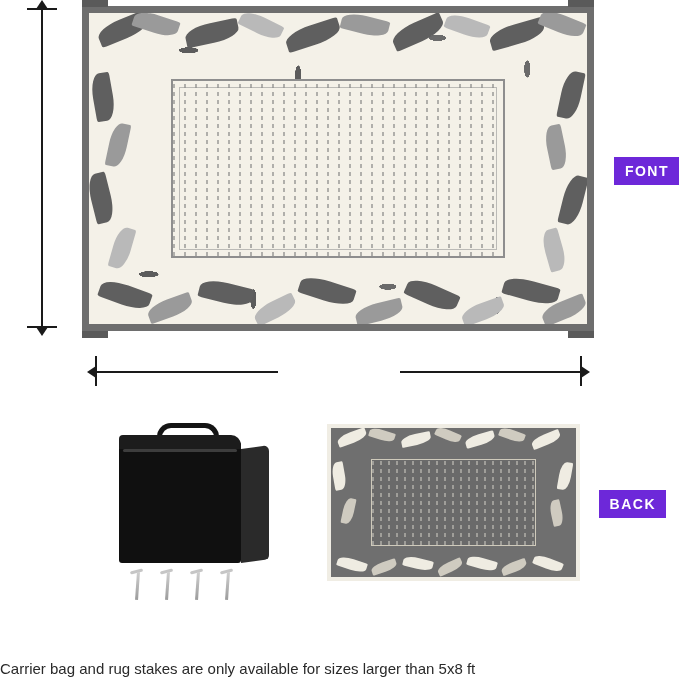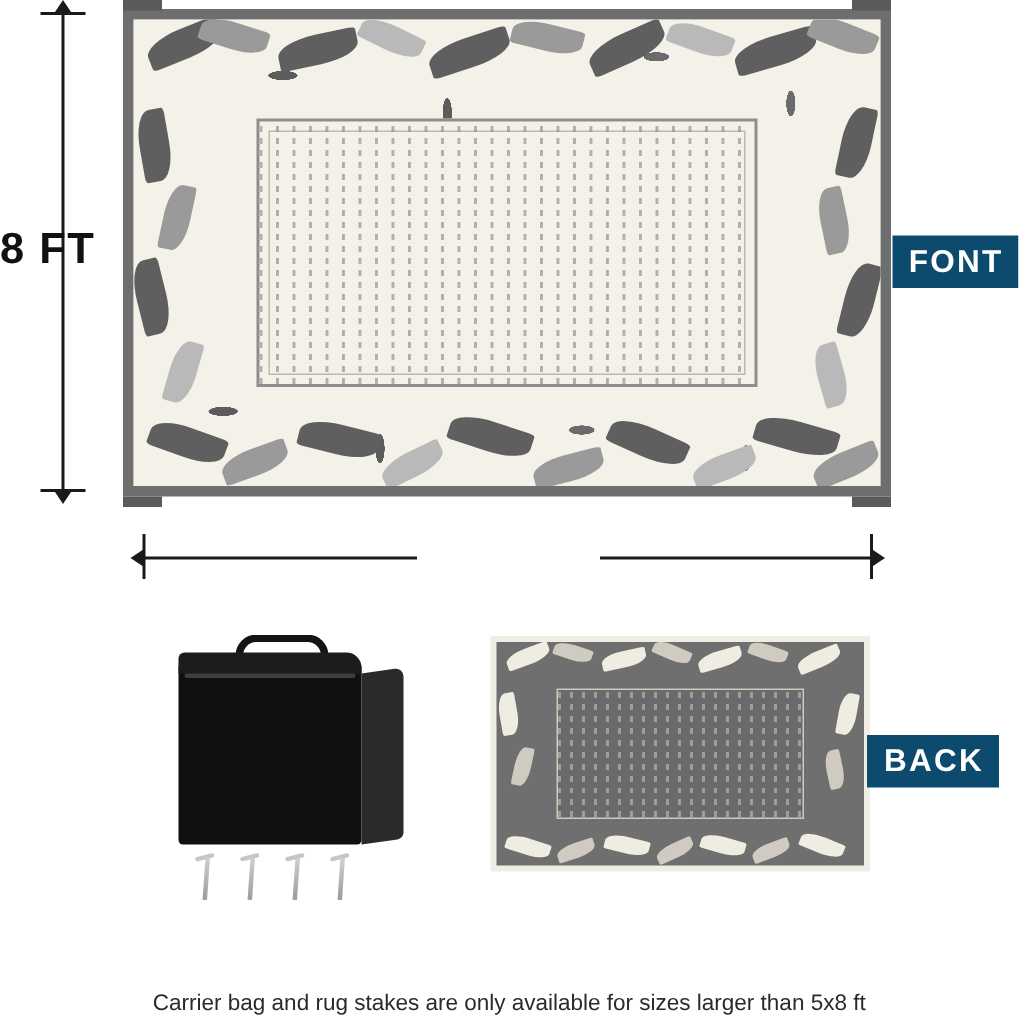--- a/index.html
+++ b/index.html
@@ -113,24 +113,24 @@
     top: 363px;
     left: 278px;
     width: 122px;
     height: 18px;
     background: #ffffff;
   }
 
   
   .badge {
     position: absolute;
-    background: #0c4a6e;
+    background: #6d28d9;
     color: #ffffff;
     font-weight: bold;
-    font-size: 21px;
+    font-size: 14px;
     letter-spacing: 1.5px;
     padding: 7px 10px 7px 11px;
     line-height: 1;
   }
   #badge-front { right: 0px; top: 157px; }
   #badge-back  { right: 13px; top: 490px; }
 
   
   #rug-front {
     position: absolute;
@@ -337,34 +337,33 @@
     text-align: center;
     font-size: 42px;
     font-weight: bold;
     color: #111111;
     letter-spacing: 0.5px;
   }
   #footnote {
     position: absolute;
     left: 0; right: 0;
     top: 660px;
-    text-align: center;
+    text-align: left;
     font-size: 15px;
     color: #2a2a2a;
   }
 </style>
 </head>
 <body>
 
 <div class="stage">
 
   <div class="v-tick top"></div>
   <div class="v-tick bottom"></div>
   <div class="v-arrow"></div>
-  <div class="dim-label" id="height-label">8 FT</div>
 
   <div id="rug-front">
     <div class="field">
       <div class="leaf-band"></div>
 
       <div class="leaf" style="left:8px;  top:6px;   width:52px; height:20px; transform:rotate(-22deg);"></div>
       <div class="leaf light" style="left:44px; top:2px;   width:46px; height:18px; transform:rotate(18deg);"></div>
       <div class="leaf" style="left:96px; top:10px;  width:54px; height:20px; transform:rotate(-12deg);"></div>
       <div class="leaf pale" style="left:150px;top:4px;   width:44px; height:17px; transform:rotate(26deg);"></div>
       <div class="leaf" style="left:196px;top:12px;  width:56px; height:20px; transform:rotate(-18deg);"></div>

